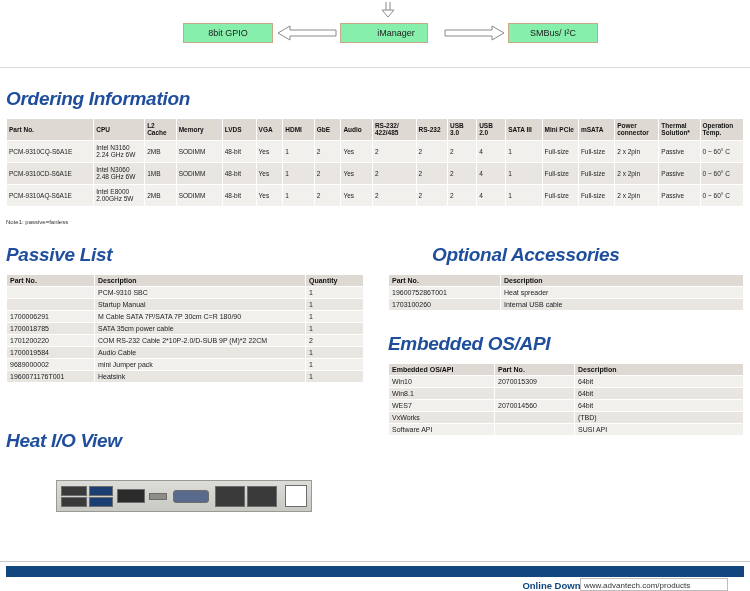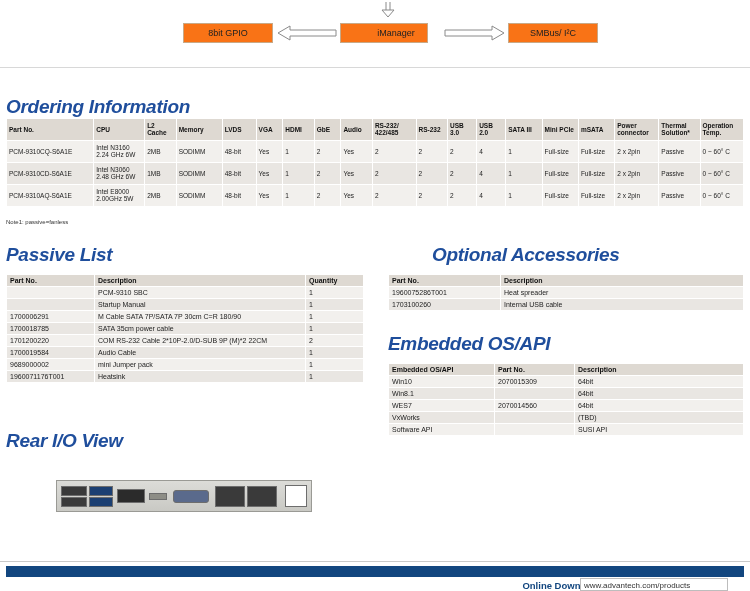--- a/index.html
+++ b/index.html
@@ -14,21 +14,21 @@
     overflow:hidden;
   }
 
   
   .diagram-wrap {
     position:absolute; left:0; top:0; width:750px; height:68px;
     border-bottom:1px solid #d8d8d8;
   }
   .diag-box {
     position:absolute;
-    background:#f97316;
+    background:#86efac;
     border:1px solid #c8a987;
     height:20px;
     line-height:19px;
     text-align:center;
     font-size:9px;
     color:#222;
   }
   #box-gpio   { left:183px; top:23px; width:90px; }
   #box-imgr   { left:340px; top:23px; width:88px;padding-left:24px; }
   #box-smbus  { left:508px; top:23px; width:90px; }
@@ -127,21 +127,21 @@
 
     <polygon points="278,33 290,26 290,30 336,30 336,36 290,36 290,40" fill="#ffffff" stroke="#8a8a8a" stroke-width="1"></polygon>
 
     <polygon points="504,33 492,26 492,30 445,30 445,36 492,36 492,40" fill="#ffffff" stroke="#8a8a8a" stroke-width="1"></polygon>
   </svg>
   <div class="diag-box" id="box-gpio">8bit GPIO</div>
   <div class="diag-box" id="box-imgr">iManager</div>
   <div class="diag-box" id="box-smbus">SMBus/ I²C</div>
 </div>
 
-<div class="sec-title" style="left:6px; top:88px;margin-top:8px;">Ordering Information</div>
+<div class="sec-title" style="left:6px; top:88px;">Ordering Information</div>
 
 <div id="ordering-wrap">
   <table class="tbl" id="ordering-table">
     <thead>
       <tr>
         <th style="width:72px">Part No.</th>
         <th style="width:42px">CPU</th>
         <th style="width:26px">L2 Cache</th>
         <th style="width:38px">Memory</th>
         <th style="width:28px">LVDS</th>
@@ -343,21 +343,21 @@
       </tr>
       <tr>
         <td>Software API</td>
         <td></td>
         <td>SUSI API</td>
       </tr>
     </tbody>
   </table>
 </div>
 
-<div class="sec-title" style="left:6px; top:430px;">Rear I/O View</div>
+<div class="sec-title" style="left:6px; top:430px;">Heat I/O View</div>
 
 <div id="rear-wrap">
   <div class="board">
 
     <div class="port" style="left:4px; top:5px; width:26px; height:10px; background:#3a3a3a;"></div>
     <div class="port" style="left:4px; top:16px; width:26px; height:10px; background:#3a3a3a;"></div>
     <div class="port" style="left:32px; top:5px; width:24px; height:10px; background:#1b3f72;"></div>
     <div class="port" style="left:32px; top:16px; width:24px; height:10px; background:#1b3f72;"></div>
 
     <div class="port" style="left:60px; top:8px; width:28px; height:14px; background:#2b2b2b;"></div>

